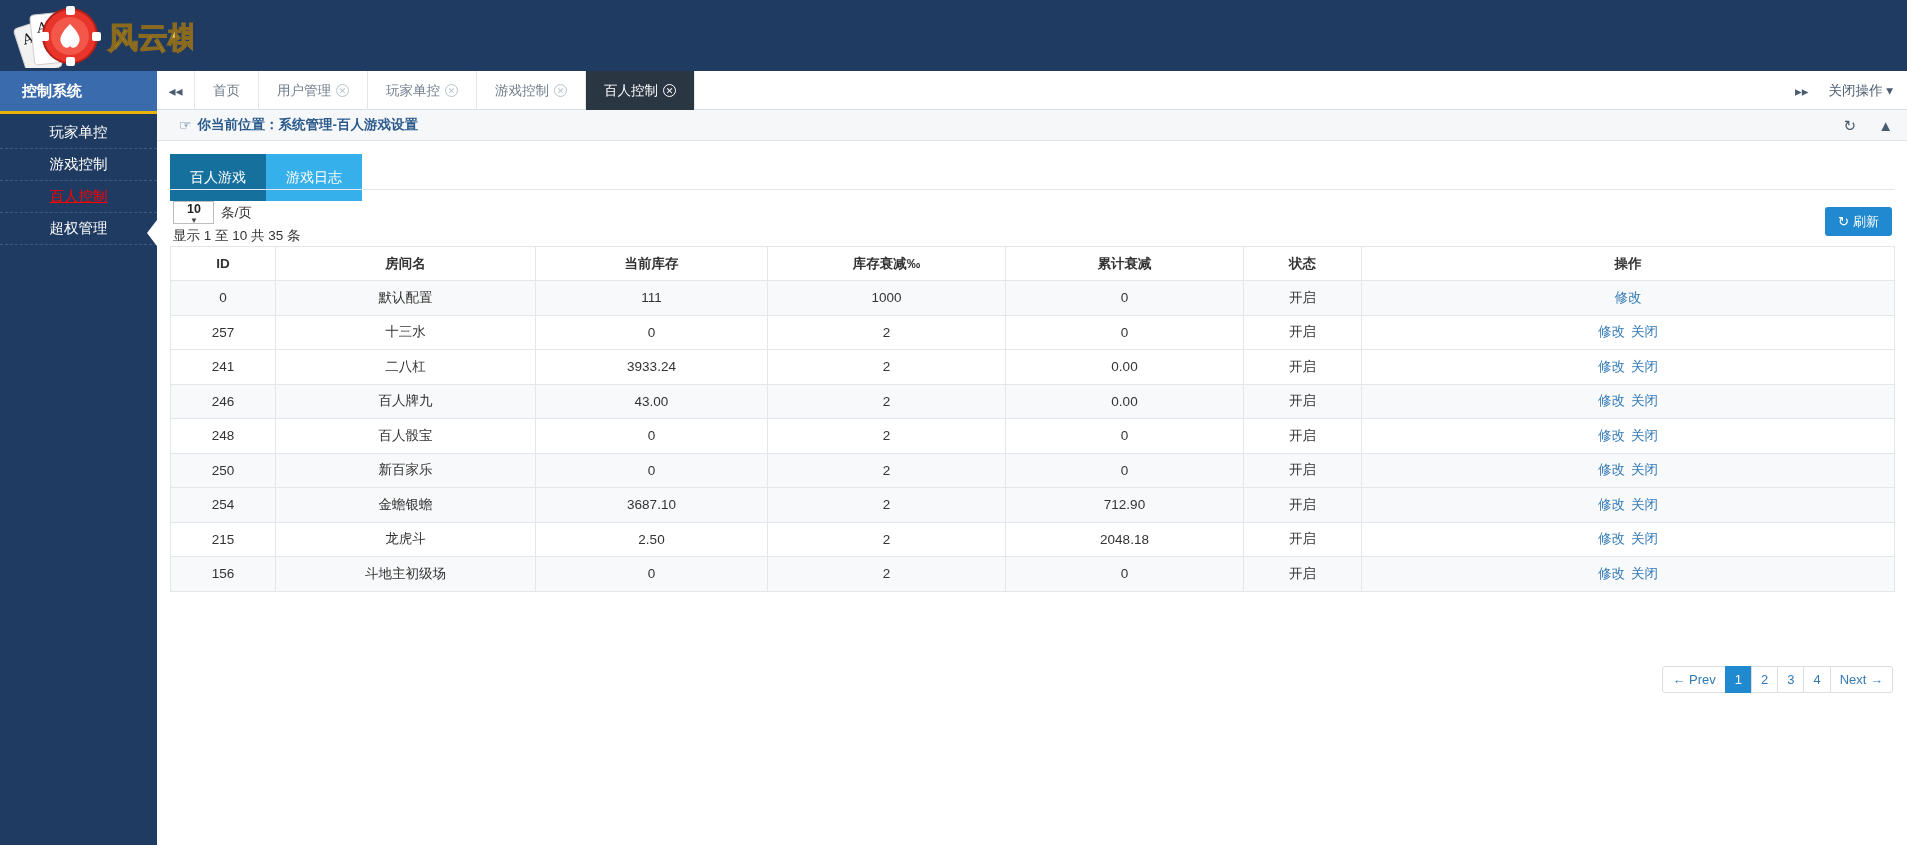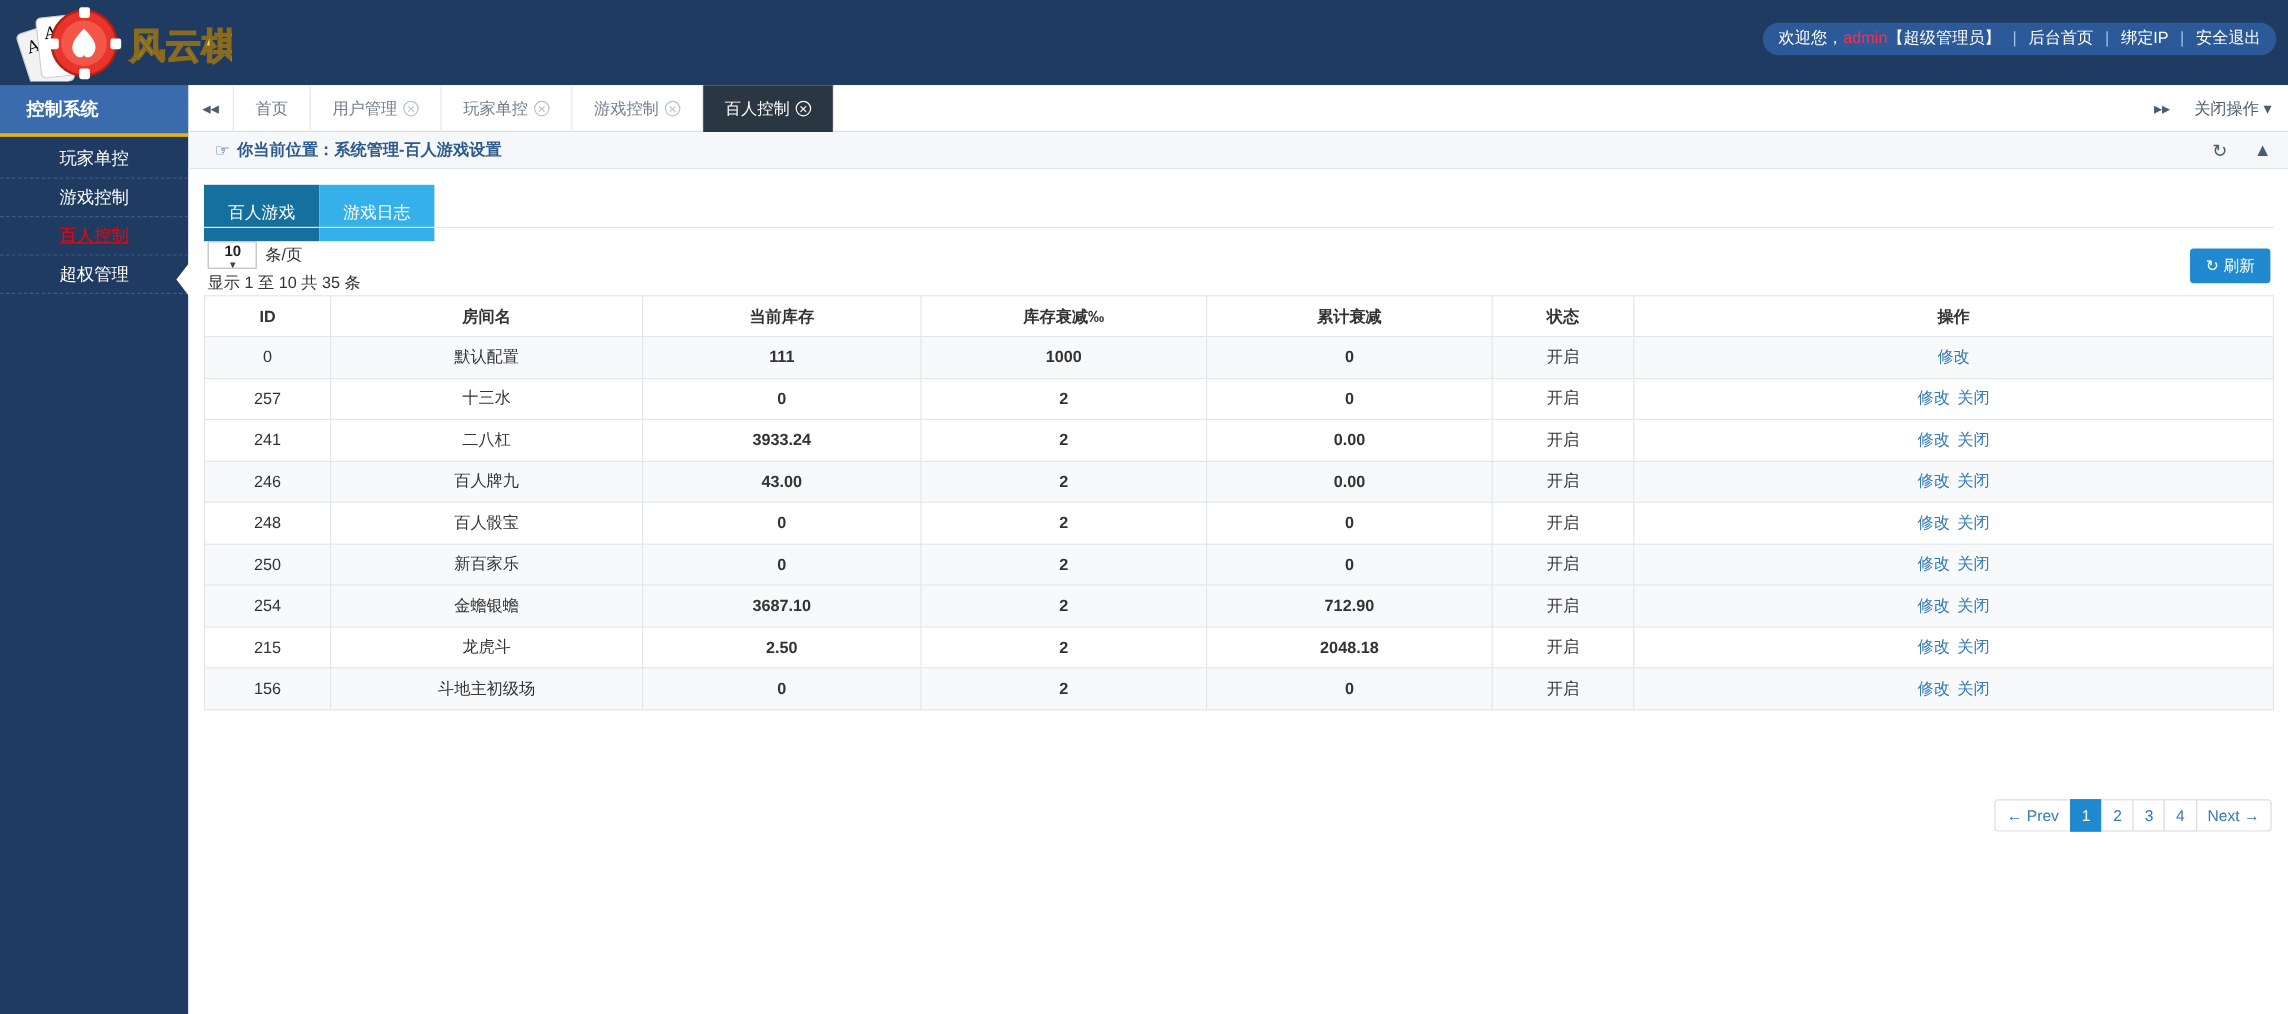--- a/index.html
+++ b/index.html
@@ -152,21 +152,21 @@
   }
   table.grid th {
     height: 34px; border: 1px solid #e3e6ea; color: #333;
     font-weight: bold; font-size: 13.5px; background: #ffffff;
   }
   table.grid td {
     height: 34.5px; border: 1px solid #e3e6ea; text-align: center;
     color: #333;
   }
   table.grid tbody tr.alt td { background: #f8f9fa; }
-  table.grid td.num { font-weight: bold; }
+  table.grid td.num { font-weight: normal; }
   table.grid td.op a {
     color: #337ab7; text-decoration: none; cursor: pointer;
   }
   table.grid td.op a + a { margin-left: 6px; }
   .col-id     { width: 105px; }
   .col-room   { width: 260px; }
   .col-stock  { width: 232px; }
   .col-decay  { width: 238px; }
   .col-total  { width: 238px; }
   .col-state  { width: 118px; }
@@ -209,29 +209,20 @@
         <rect x="32" y="30" width="9" height="9" rx="2"></rect>
         <rect x="84" y="30" width="9" height="9" rx="2"></rect>
       </g>
       <path d="M62 22 C54 30 49 37 55 44 C58 47 62 46 62 43 C62 46 66 47 69 44 C75 37 70 30 62 22 Z" fill="#ffffff"></path>
       <g font-family="DejaVu Sans, sans-serif" font-size="30" font-weight="bold" fill="#f5d76e" stroke="#8a6a1e" stroke-width="1.2">
         <text x="100" y="46">风云棋牌</text>
       </g>
     </svg>
   </div>
 
-  <div class="welcome-pill">
-    <span>欢迎您，</span><span class="admin">admin</span><span>【超级管理员】</span>
-    <span class="sep">|</span>
-    <a>后台首页</a>
-    <span class="sep">|</span>
-    <a>绑定IP</a>
-    <span class="sep">|</span>
-    <a>安全退出</a>
-  </div>
 </div>
 
 <div class="sidebar">
   <div class="sidebar-head">控制系统</div>
   <div class="sidebar-item first">
     <span>玩家单控</span>
   </div>
   <div class="sidebar-item">
     <span>游戏控制</span>
   </div>

